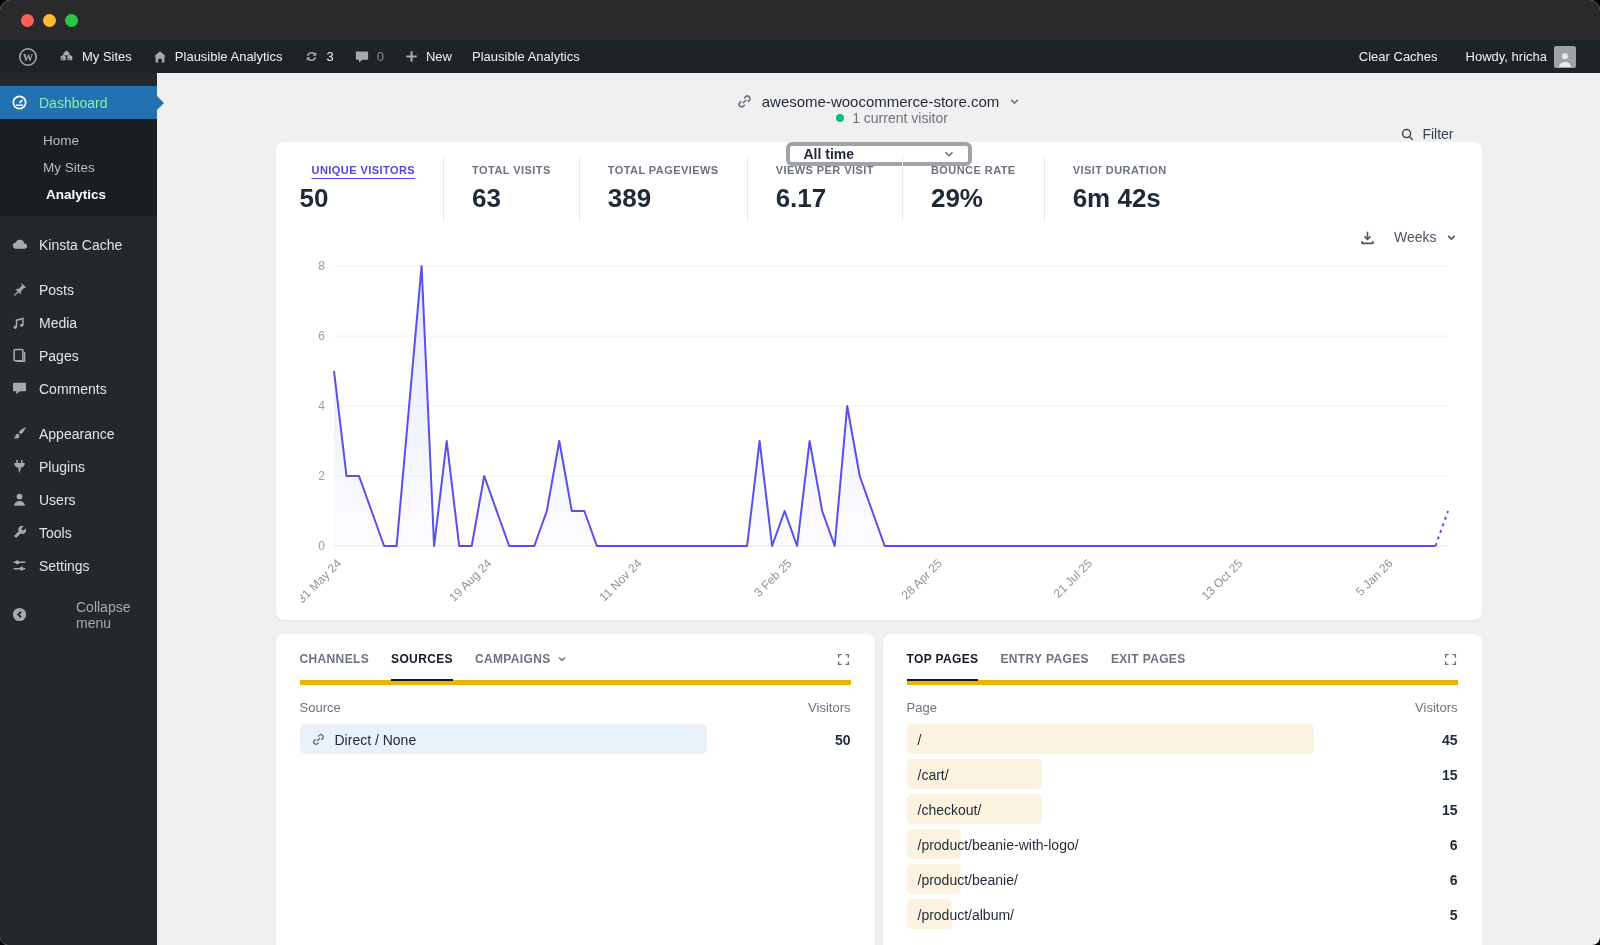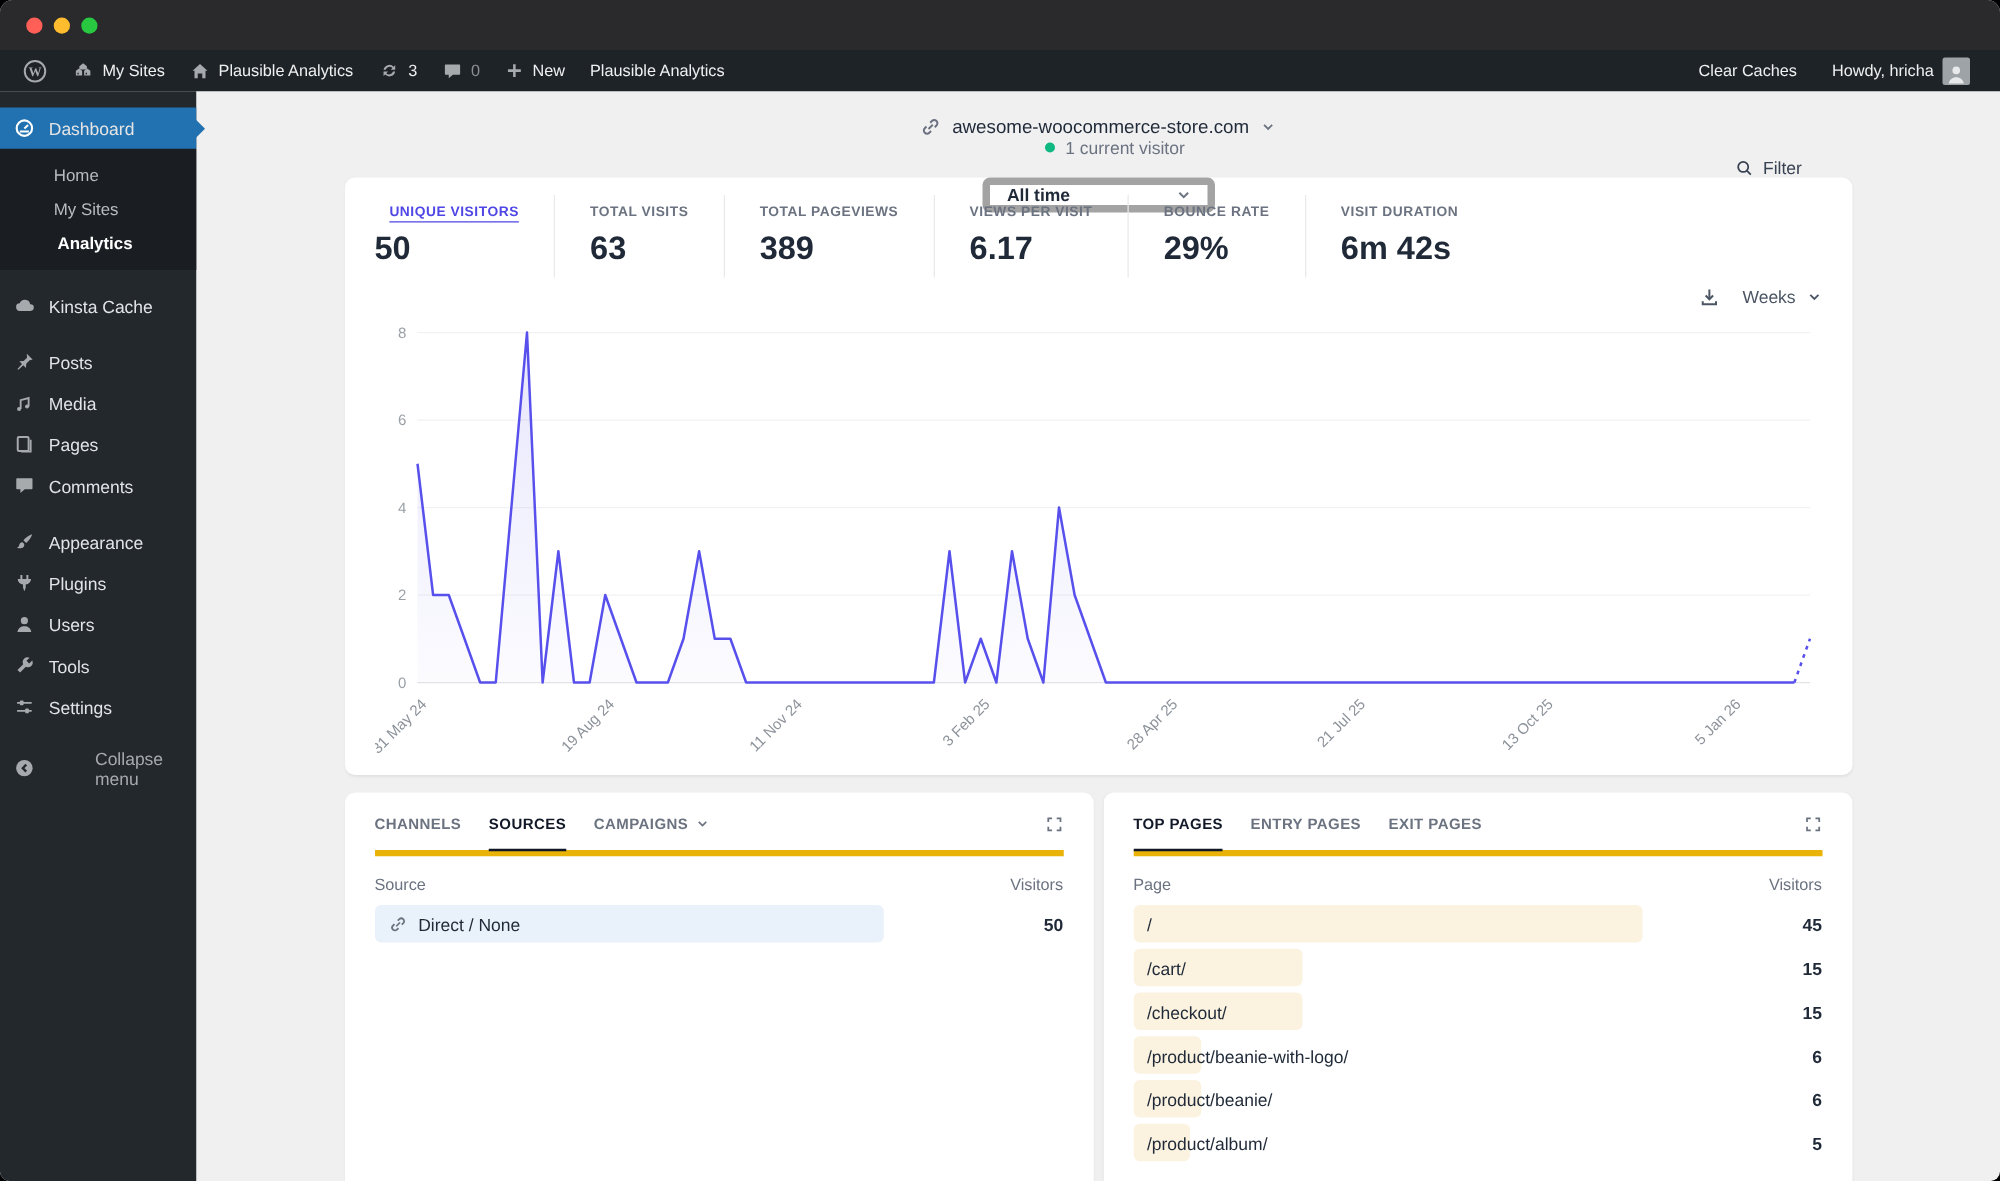--- a/index.html
+++ b/index.html
@@ -18,39 +18,39 @@
   .ab-right{margin-left:auto;display:flex;align-items:center;gap:8px;}
   .avatar{width:22px;height:22px;background:#9ea3a8;border-radius:2px;display:flex;align-items:flex-end;justify-content:center;overflow:hidden;}
 
   
   .frame{display:flex;height:872px;}
 
   
   .sidebar{width:157px;background:#23282d;flex-shrink:0;padding-top:13px;font-size:14px;position:relative;z-index:4;}
   .menu-item{display:flex;align-items:center;gap:11px;padding:0 0 0 11px;height:33px;color:#e2e4e7;cursor:pointer;}
   .menu-item svg{color:#a7aaad;flex-shrink:0;}
-  .dash-active{background:#2271b1;color:#e5e5e5;position:relative;z-index:5;}
+  .dash-active{background:#2271b1;color:#86efac;position:relative;z-index:5;}
   .dash-active svg{color:#fff;}
   .dash-active:after{content:"";position:absolute;right:-15px;top:50%;margin-top:-8px;border:8px solid transparent;border-left-color:#2271b1;}
   .submenu{background:#1a1e23;padding:8px 0;}
   .submenu-item{padding:6px 0 6px 43px;color:#b8bcc0;font-size:13.5px;cursor:pointer;}
   .submenu-item.current{color:#fff;font-weight:700;padding-left:46px;}
   .menu-gap{height:12px;}
   .collapse-item{color:#a7aaad;margin-top:4px;gap:48px;}
 
   
   .content{flex:1;padding-top:20px;overflow:hidden;}
   .inner{width:1206px;margin:0 auto;}
   .content-header{display:flex;align-items:center;height:38px;margin-bottom:11px;flex-direction:column;}
   .site-switch{display:flex;align-items:center;gap:9px;font-size:15px;font-weight:500;color:#1f2937;cursor:pointer;}
   .site-switch svg{color:#6b7280;}
   .cur-visitors{display:flex;align-items:center;gap:8px;margin-left:27px;font-size:14px;color:#6b7280;}
   .gdot{width:8px;height:8px;border-radius:50%;display:inline-block;}
-  .filter{display:flex;gap:7px;align-items:center;color:#374151;font-size:14px;margin-left:auto;margin-right:40px;cursor:pointer;}
-  .select{display:flex;align-items:center;justify-content:space-between;width:186px;height:36px;background:#fff;border:6px solid #a3a3a3;border-radius:6px;padding:0 12px 0 14px;font-size:14px;font-weight:600;color:#1f2937;box-sizing:border-box;cursor:pointer;}
+  .filter{display:flex;gap:7px;align-items:center;color:#374151;font-size:14px;margin-left:auto;margin-right:28px;cursor:pointer;}
+  .select{display:flex;align-items:center;justify-content:space-between;width:186px;height:36px;background:#fff;border:4px solid #a3a3a3;border-radius:6px;padding:0 12px 0 14px;font-size:14px;font-weight:600;color:#1f2937;box-sizing:border-box;cursor:pointer;}
   .select svg{color:#6b7280;}
 
   .card{background:#fff;border-radius:8px;box-shadow:0 1px 2px rgba(16,24,40,.06);}
   .main-card{padding:14px 24px 6px;height:478px;box-sizing:border-box;}
 
   .stats{display:flex;}
   .stat{padding:8px 28px 8px 0;margin-right:28px;border-right:1px solid #e7e9ec;}
   .stat:last-child{border-right:none;}
   .stat-label{font-size:11px;font-weight:700;letter-spacing:.04em;color:#6b7280;white-space:nowrap;}
   .stat-label.active{color:#4f46e5;text-decoration:underline;text-underline-offset:4px;padding-left:12px;}

